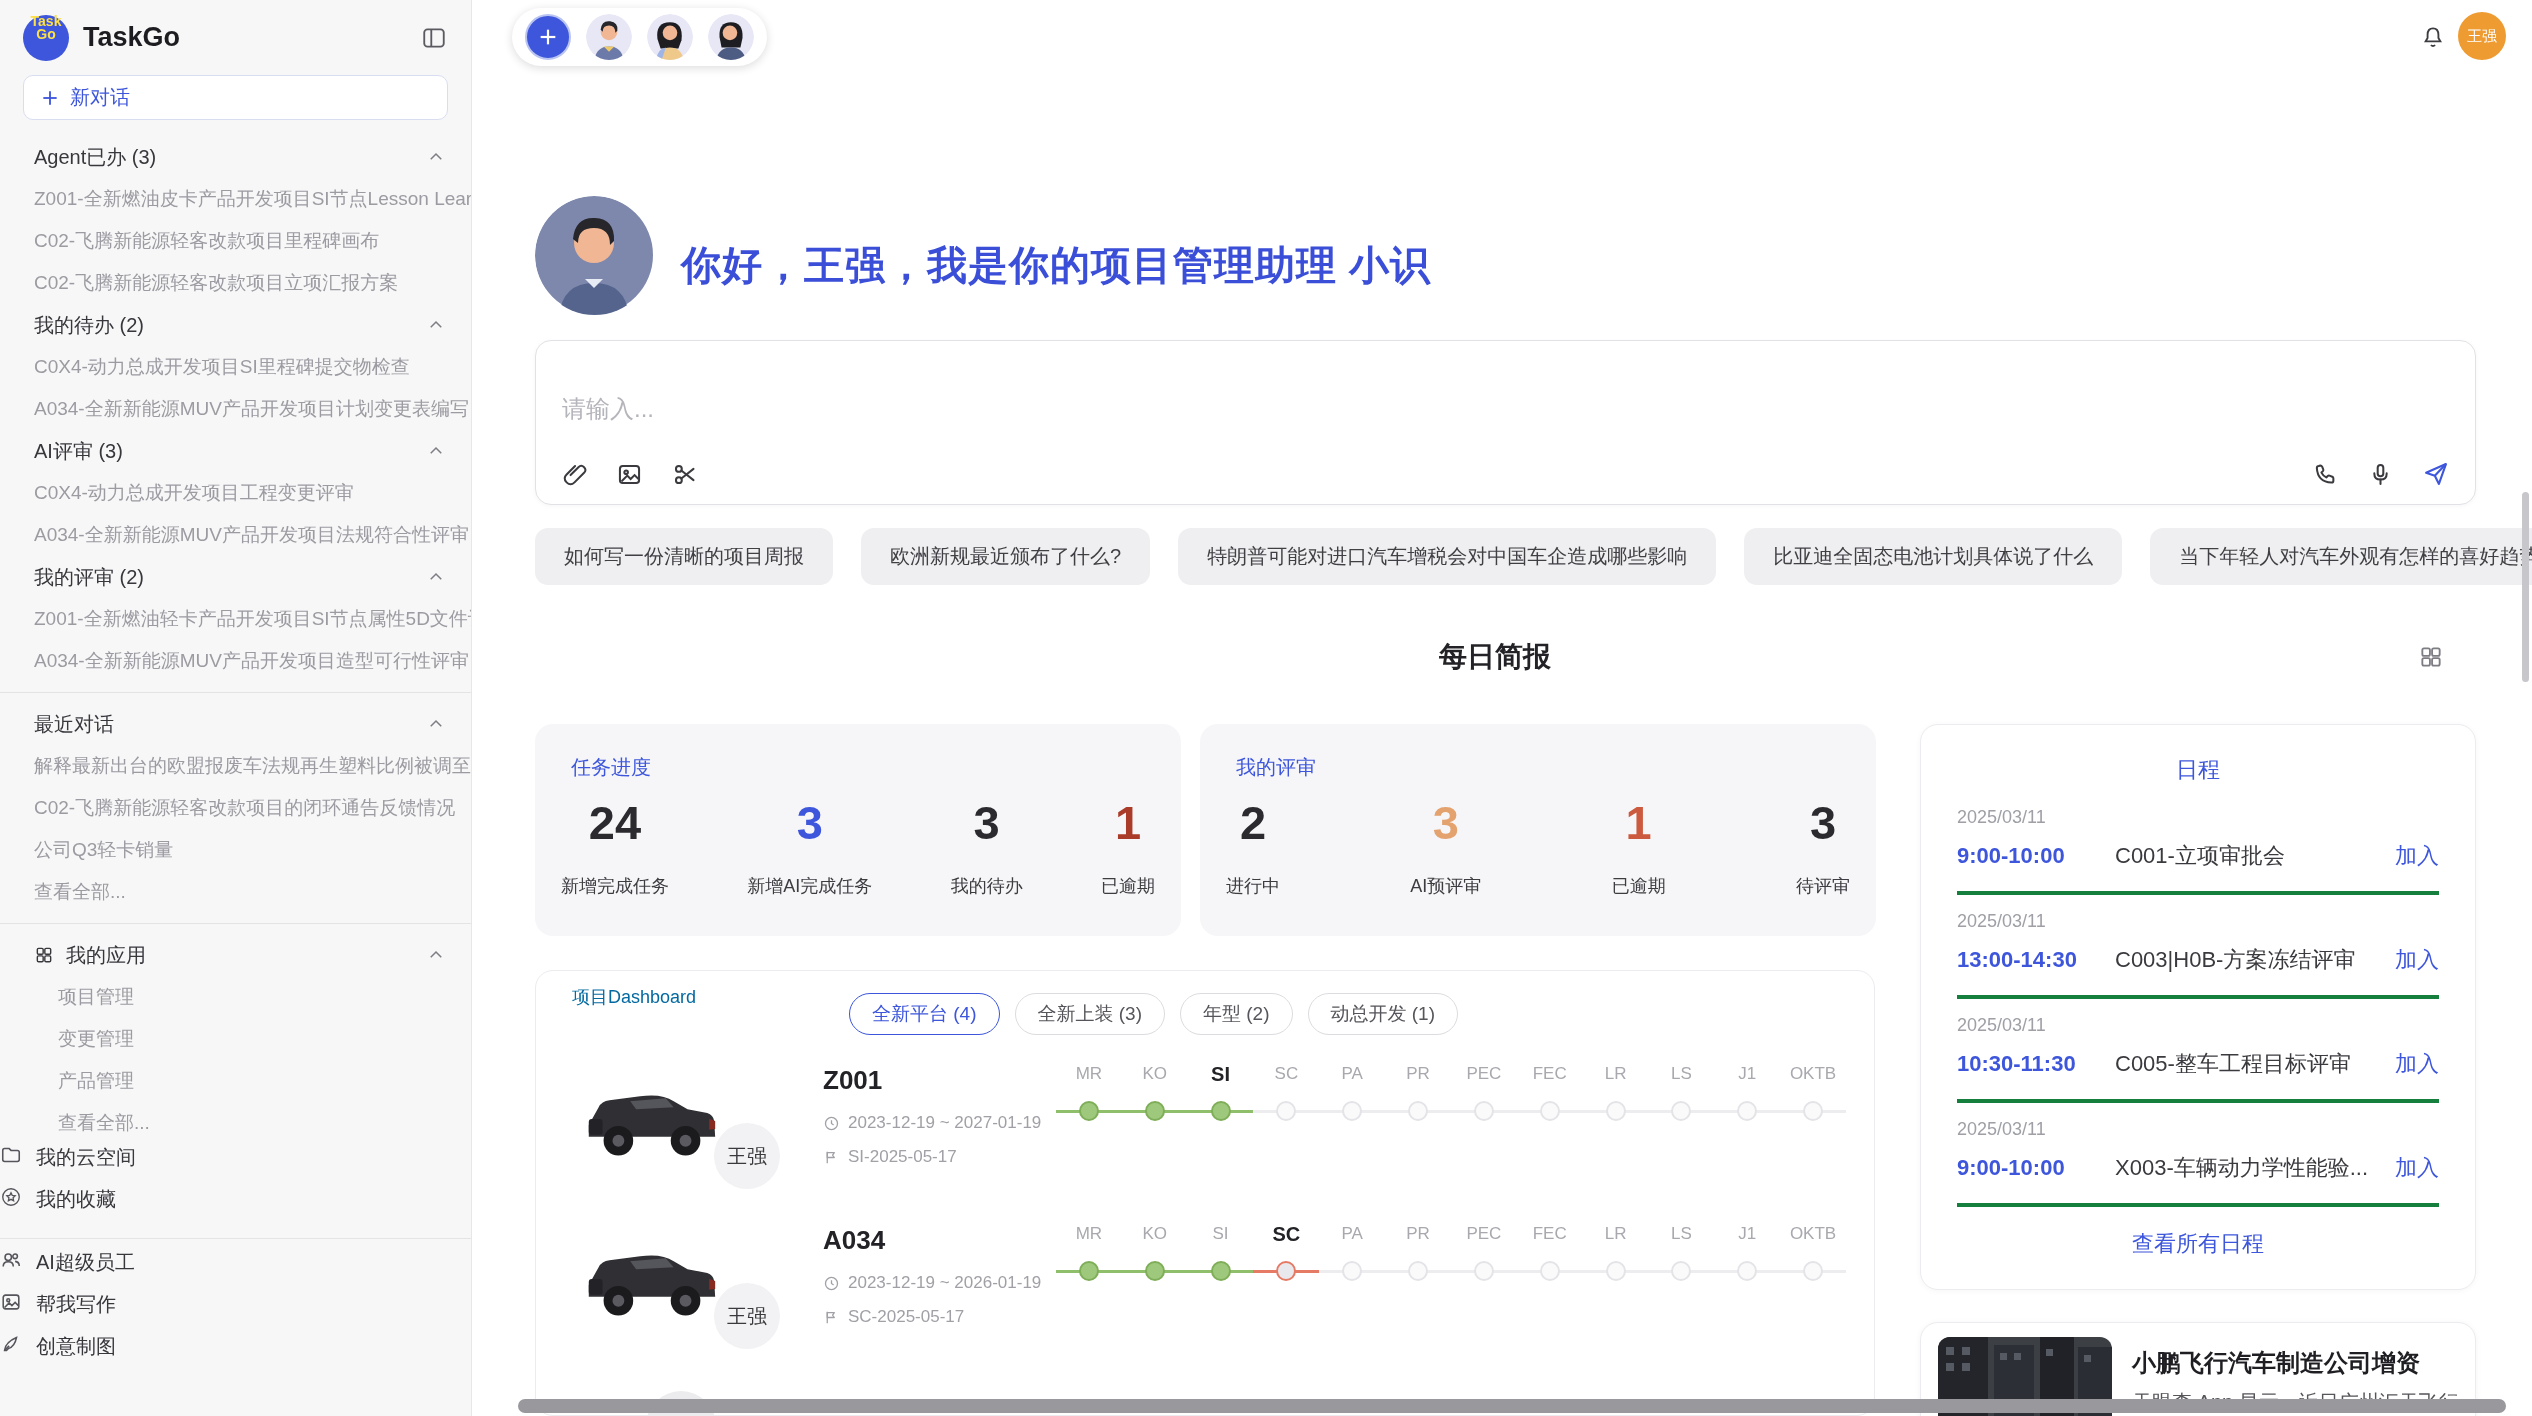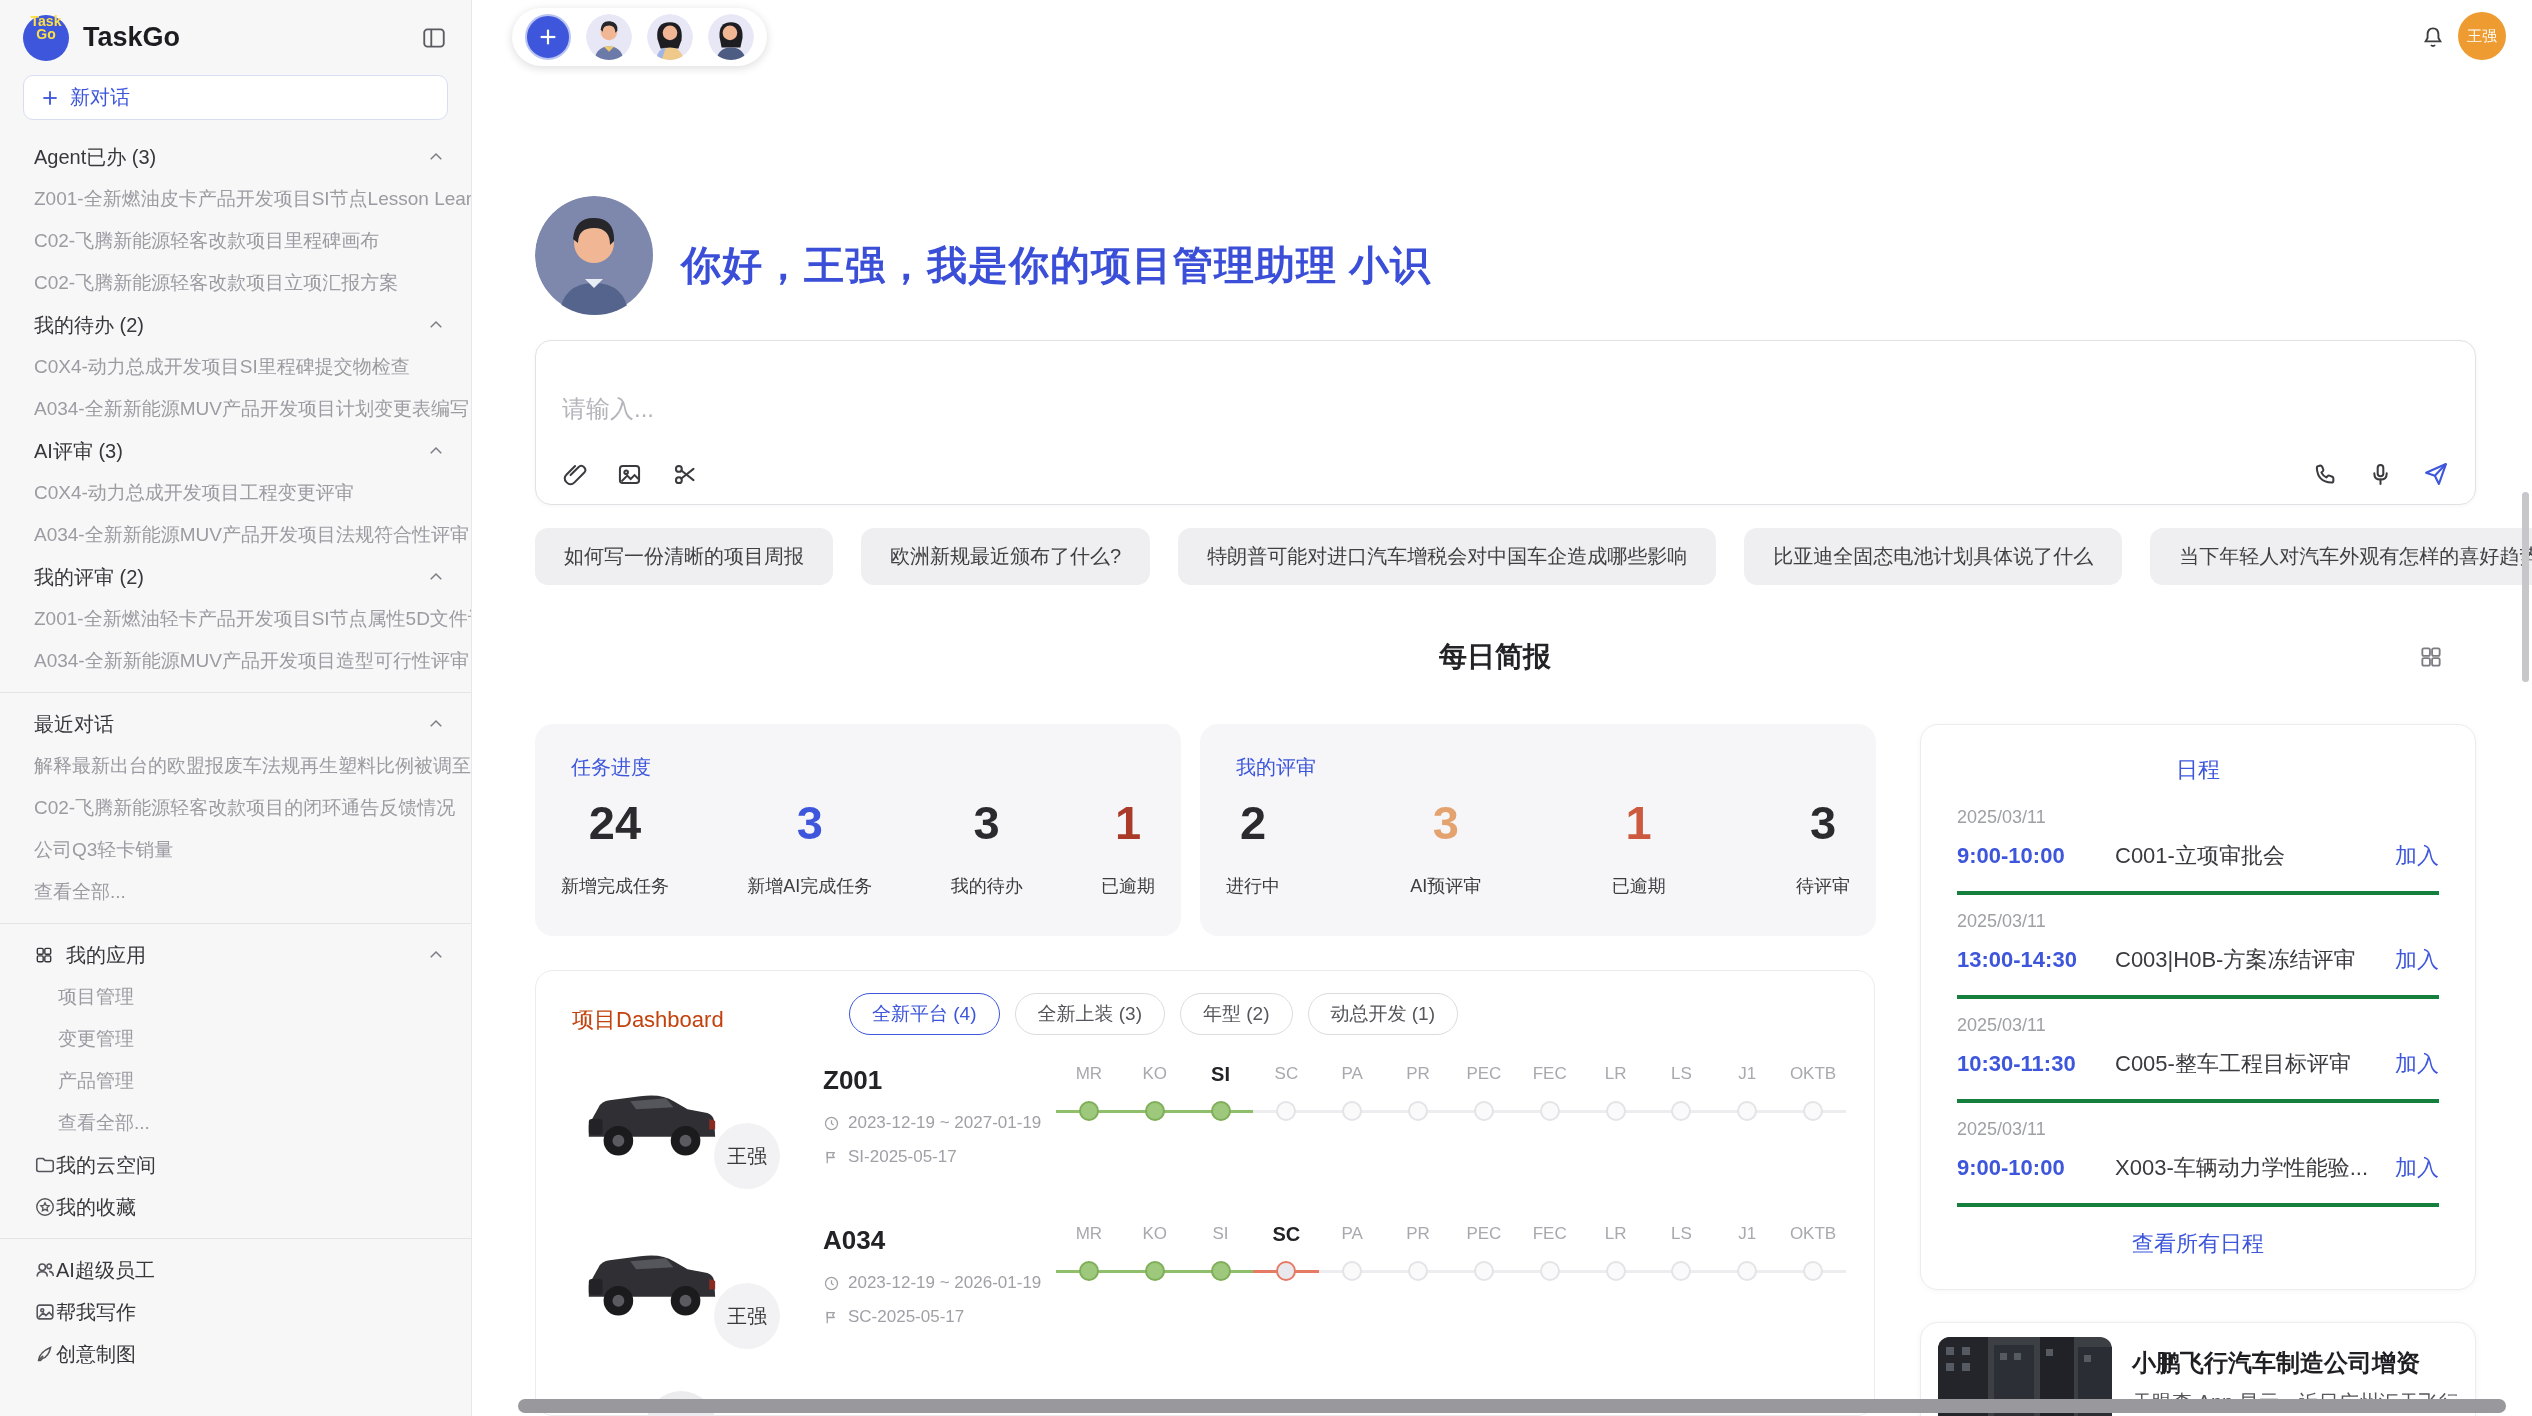--- a/index.html
+++ b/index.html
@@ -20,21 +20,21 @@
     background:#fff; color:#3d56db; font-size:20px; display:flex; align-items:center;
     padding-left:16px; gap:10px; cursor:pointer; }
   .side-header { display:flex; align-items:center; height:42px; padding:0 26px 0 34px;
     font-size:20px; color:#37373c; cursor:pointer; }
   .side-header .hdr-label { flex:1; display:flex; align-items:center; gap:12px; }
   .chev { color:#7d7d84; }
   .side-item { height:42px; line-height:42px; padding-left:34px; font-size:19px; color:#9b9ba1;
     white-space:nowrap; overflow:hidden; cursor:pointer; }
   .side-subitem { padding-left:58px; }
   .side-sep { border-top:1px solid #e4e4e7; margin:10px 0; }
-  .side-row { display:flex; align-items:center; height:42px; padding-left:34px;
+  .side-row { display:flex; gap:14px; height:42px; 
     font-size:20px; color:#37373c; cursor:pointer; }
   .side-row .ric { color:#55555b; }
   .sections-gap { height:16px; }
 
   
   .topbar-pill { position:absolute; left:512px; top:8px; height:58px; border-radius:30px;
     background:#fff; box-shadow:0 2px 10px rgba(0,0,0,.14); display:flex; align-items:center;
     gap:15px; padding:0 13px; }
   .plus-circle { width:46px; height:46px; border-radius:50%; background:#3d56db; color:#fff;
     display:flex; align-items:center; justify-content:center; cursor:pointer;
@@ -93,21 +93,21 @@
   .event-date { font-size:18px; color:#9fa0a6; }
   .event-main { display:flex; align-items:center; margin-top:13px; }
   .event-time { width:158px; font-size:22px; font-weight:700; color:#3d56db; }
   .event-name { flex:1; font-size:22px; color:#3a3a3f; white-space:nowrap; overflow:hidden; }
   .event-join { font-size:22px; color:#3d56db; cursor:pointer; }
   .sched-viewall { text-align:center; margin-top:22px; font-size:22px; color:#3d56db; cursor:pointer; }
 
   
   .dash-card { position:absolute; left:535px; top:970px; width:1340px; height:446px;
     background:#fff; border:1px solid #ececf0; border-radius:18px; overflow:hidden; }
-  .dash-title { position:absolute; left:36px; top:34px; font-size:22px; color:#c2410c; }
+  .dash-title { position:absolute; left:36px; top:14px; font-size:18px; color:#0369a1; }
   .filters { position:absolute; left:313px; top:22px; display:flex; gap:15px; }
   .filter-chip { height:42px; border-radius:21px; padding:0 22px; font-size:19px; display:flex;
     align-items:center; border:1.5px solid #dcdce0; color:#55555b; background:#fff; cursor:pointer; }
   .filter-chip.active { border-color:#3d56db; color:#3d56db; }
   .proj-rows { position:absolute; left:0; top:76px; width:100%; }
   .proj-row { position:relative; height:160px; cursor:pointer; }
   .proj-car { position:absolute; left:35px; top:16px; width:158px; height:112px;
     border-radius:14px; overflow:hidden; }
   .proj-badge { position:absolute; left:178px; top:76px; width:66px; height:66px; border-radius:50%;
     background:#f2f2f4; display:flex; align-items:center; justify-content:center; font-size:20px;

